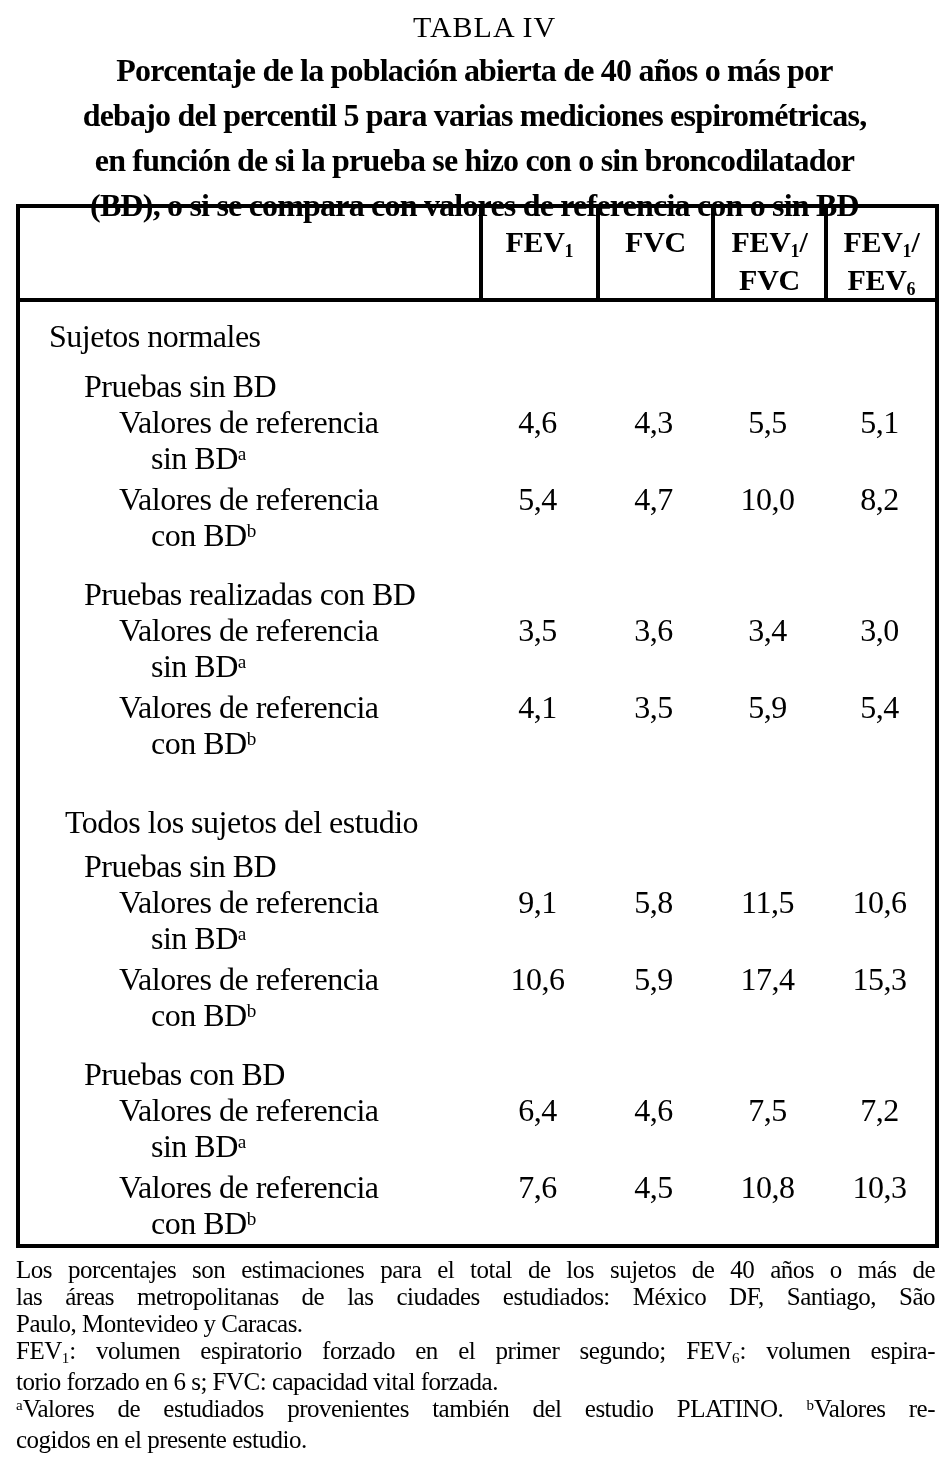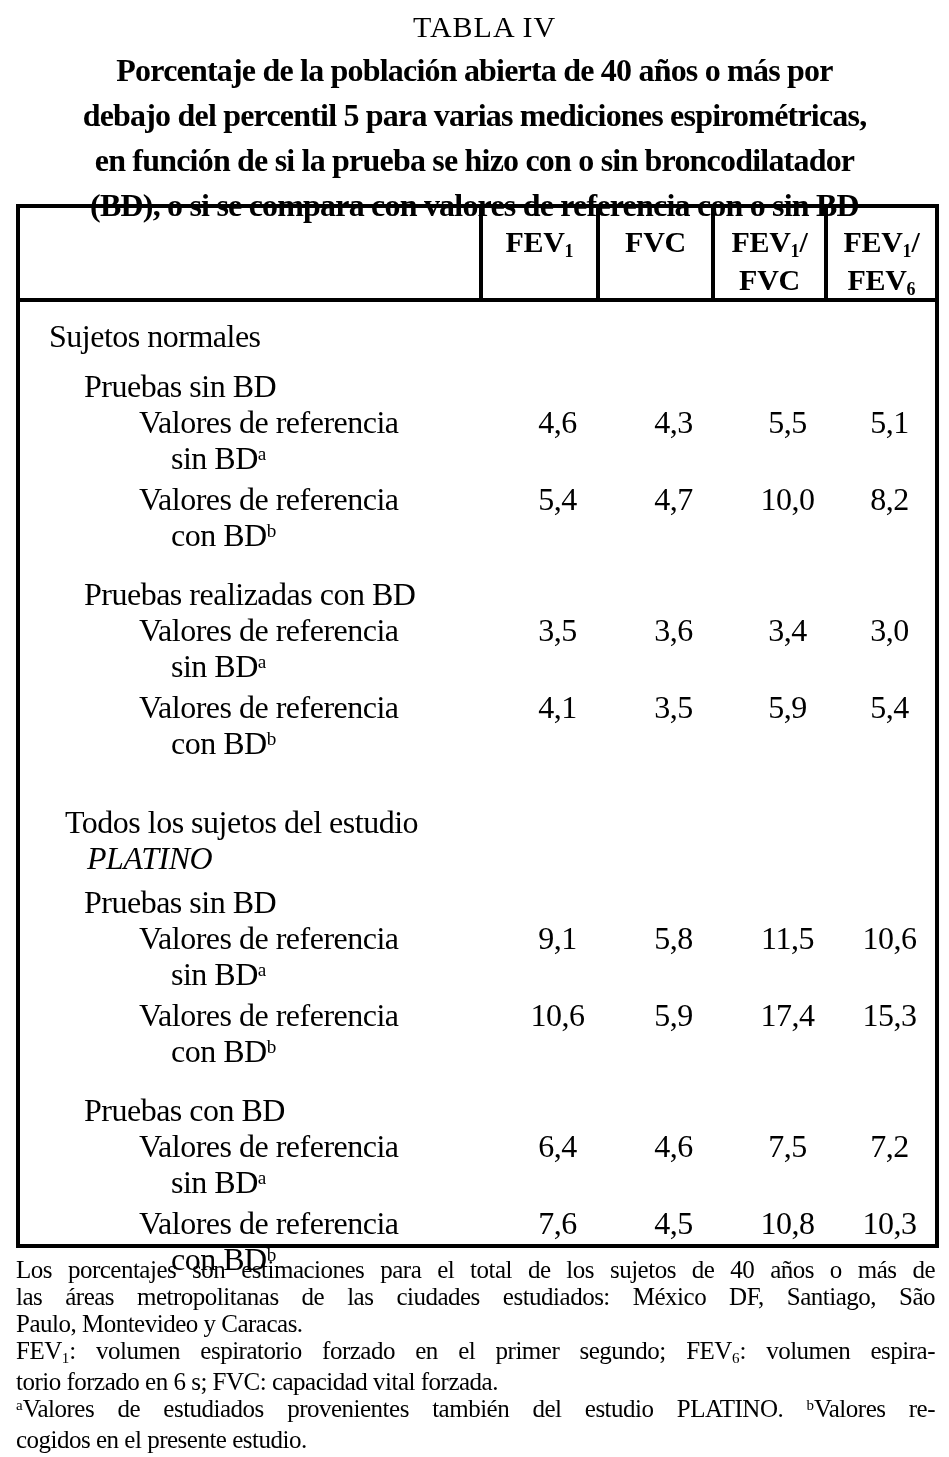--- a/index.html
+++ b/index.html
@@ -36,21 +36,21 @@
   .lvl2 { padding-left:64px; }
   .italic-line { font-style:italic; padding-left:67px; white-space:nowrap; }
 
   .m-h1 { margin-top:16px; }
   .m-g1 { margin-top:14px; }
   .m-g2 { margin-top:18px; }
   .m-h2 { margin-top:38px;margin-left:16px; }
   .m-g3 { margin-top:8px; }
   .m-g4 { margin-top:18px; }
 
-  .drow { display:grid; grid-template-columns:459px 117px 115px 113px 1fr;padding-left:20px; }
+  .drow { display:grid; grid-template-columns:459px 117px 115px 113px 1fr; }
   .dlabel .l1 { padding-left:99px; white-space:nowrap; }
   .dlabel .l2 { padding-left:131px; white-space:nowrap; }
   .dval { text-align:center; }
 
   sub { font-size:60%; vertical-align:baseline; position:relative; top:0.28em; letter-spacing:0; }
   sup { font-size:60%; vertical-align:baseline; position:relative; top:-0.45em; letter-spacing:0; }
 
   
   .footnotes {
     position:absolute; left:16px; top:1256px; width:919px;
@@ -130,21 +130,20 @@
           <div class="l1">Valores de referencia</div>
           <div class="l2"><span>con BD</span><sup>b</sup></div>
         </div>
         <div class="dval">4,1</div>
         <div class="dval">3,5</div>
         <div class="dval">5,9</div>
         <div class="dval">5,4</div>
       </div>
 
       <div class="sec-h lvl1 m-h2">Todos los sujetos del estudio</div>
-      <div class="italic-line">PLATINO</div>
 
       <div class="grp-h lvl2 m-g3">Pruebas sin BD</div>
 
       <div class="drow">
         <div class="dlabel">
           <div class="l1">Valores de referencia</div>
           <div class="l2"><span>sin BD</span><sup>a</sup></div>
         </div>
         <div class="dval">9,1</div>
         <div class="dval">5,8</div>

